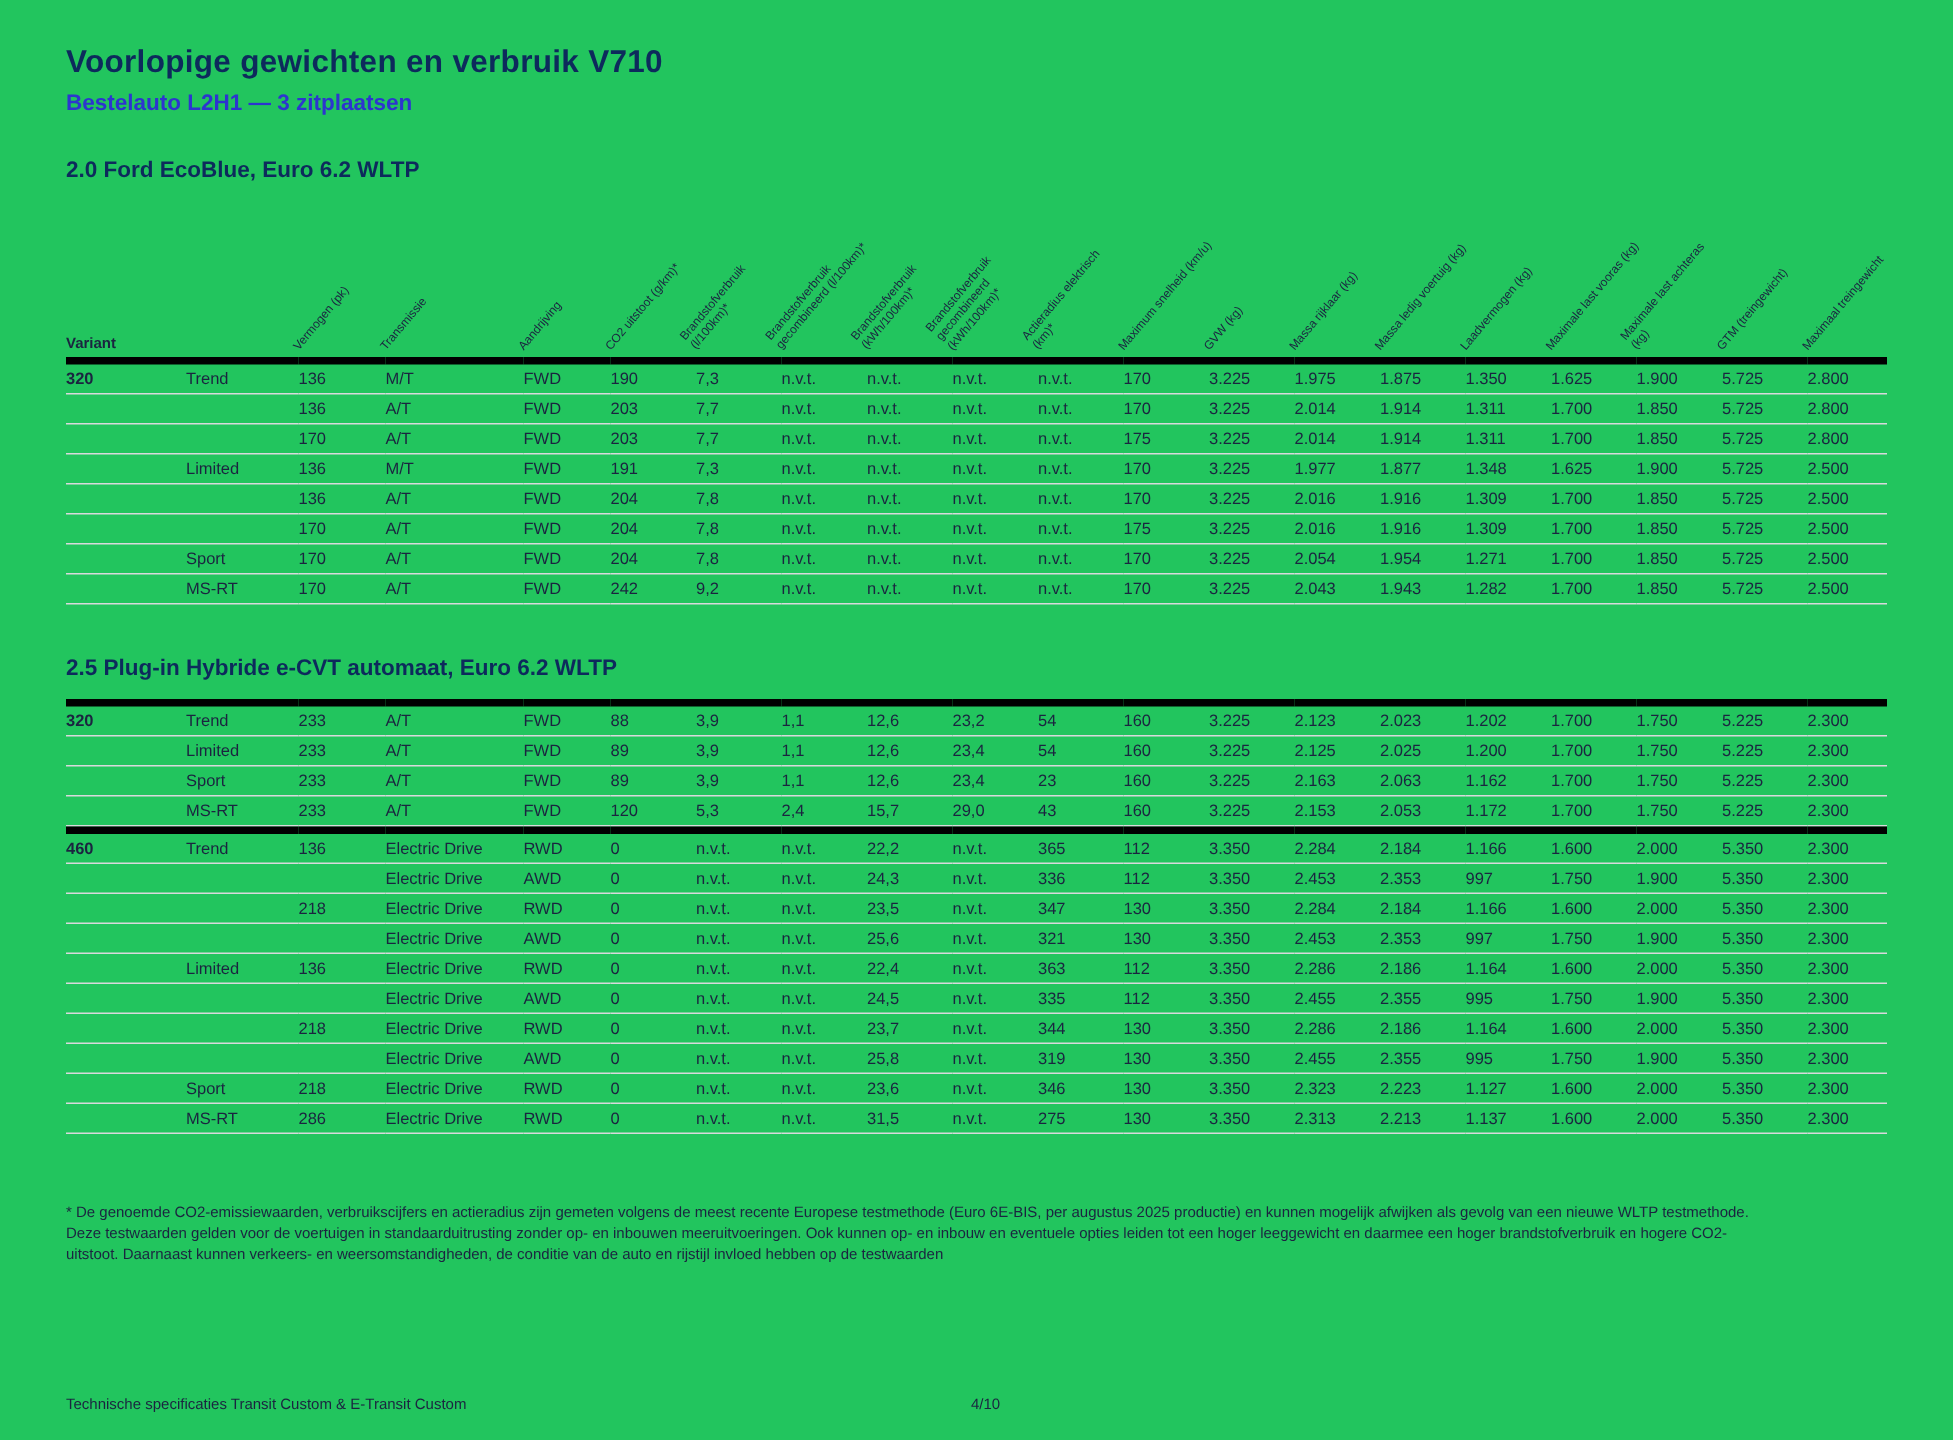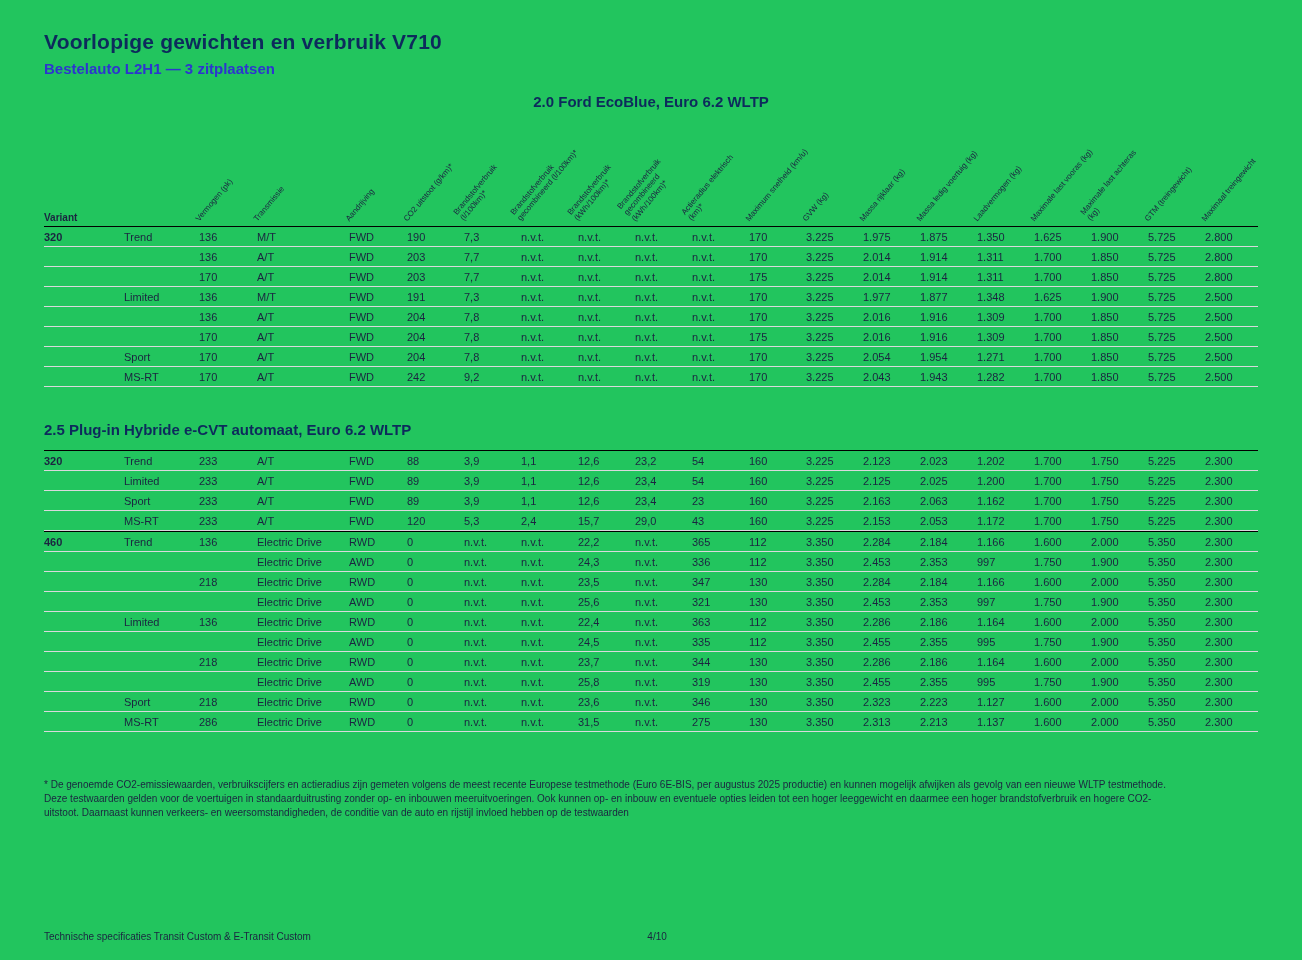--- a/index.html
+++ b/index.html
@@ -4,29 +4,29 @@
 <style>
   html,body { margin:0; padding:0; background:#ffffff; }
   .page {
     position:relative; width:1302px; height:960px; box-sizing:border-box;
     background:#22c55e; padding:24px 44px 0 44px;
     font-family:"Liberation Sans", sans-serif; color:#1b2440; overflow:hidden;
   }
   h1.title { font-size:21px; font-weight:bold; color:#0d2a5c; margin:6px 0 6px 0; letter-spacing:.2px; }
   h2.subtitle { font-size:15px; font-weight:bold; color:#2d35cf; margin:0 0 0 0; }
   h3.section-heading { font-size:15px; font-weight:bold; color:#0d2a5c; margin:34px 0 12px 0; }
-  #tables h3.section-heading:first-child { margin-top:16px;text-align:center; }
+  #tables h3.section-heading:first-child { margin-top:28px; }
 
   table.spec { border-collapse:collapse; table-layout:fixed; width:1214px; }
   table.spec td {
     font-size:11px; color:#1b2440; text-align:left; white-space:nowrap;
     padding:3px 2px 3px 0; border-bottom:1px solid #d9d9dc; height:13px;
   }
   table.spec td.b { font-weight:bold; }
-  table.spec tbody tr:first-child td { border-top:1px solid #000000;margin-left:44px; }
+  table.spec tbody tr:first-child td { border-top:5px solid #000000;margin-left:44px; }
   table.spec thead th {
     position:relative; height:104px; padding:0; font-weight:normal; overflow:visible;
   }
   span.rot {
     position:absolute; left:2px; bottom:3px; display:block; width:96px;
     transform:rotate(-50deg); transform-origin:0% 100%;
     font-size:8px; line-height:1.18; text-align:left; color:#1b2440;
   }
   span.variant-label {
     position:absolute; left:0; bottom:3px; font-size:10px; font-weight:bold; color:#1b2440;

